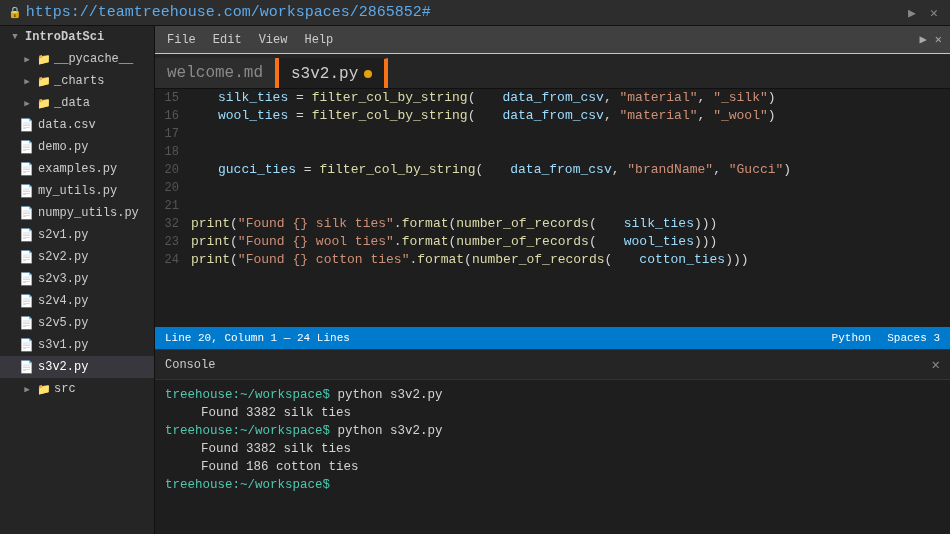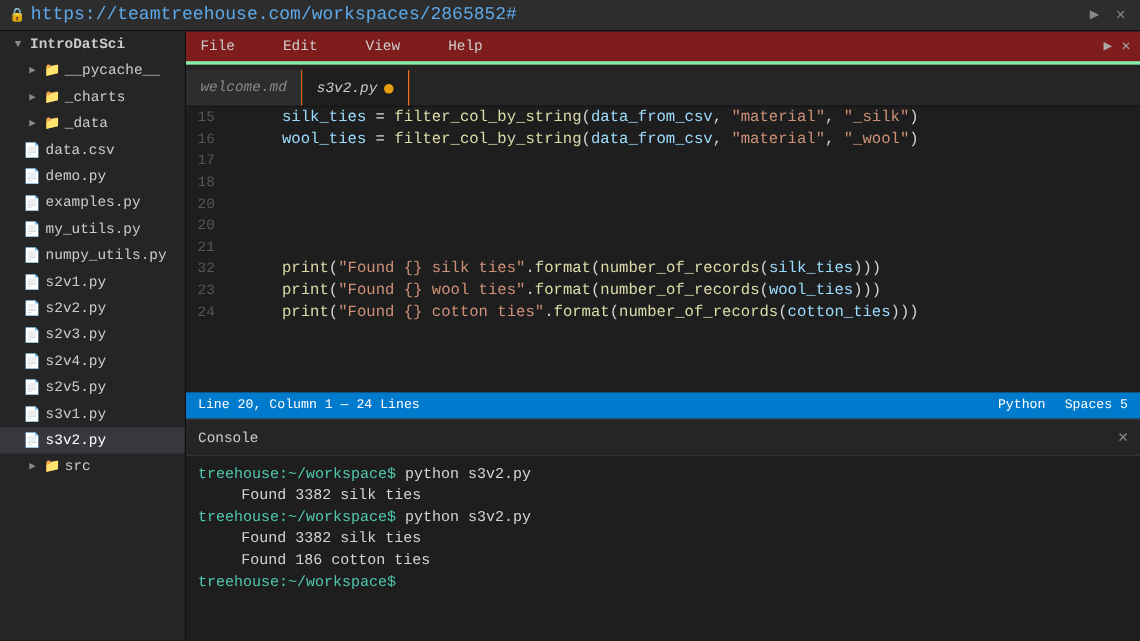--- a/index.html
+++ b/index.html
@@ -52,55 +52,54 @@
     .folder-icon { color: #dcb67a; font-size: 11px; }
     .py-file { color: #4ec9b0; }
     .csv-file { color: #89d185; }
 
     
     .editor-area { flex: 1; display: flex; flex-direction: column; overflow: hidden; background: #1e1e1e; }
 
     
     .menu-bar {
       height: 28px;
-      background: #7f1d1d;
+      background: #404040;
       display: flex;
       align-items: center;
       padding: 0 8px;
-      gap: 32px;
+      gap: 9px;
       font-size: 12px;
       color: #ccc;
-      border-bottom: 3px solid #86efac;
+      border-bottom: 1px solid #86efac;
       flex-shrink: 0;
     }
     .menu-bar-right { margin-left: auto; display: flex; gap: 8px; }
     .menu-item { cursor: pointer; padding: 2px 4px; }
 
     
     .tabs {
       height: 35px;
       background: #252526;
       display: flex;
       align-items: flex-end;
       border-bottom: 1px solid #111;
       flex-shrink: 0;
     }
     .tab {
       height: 30px;
       padding: 0 12px;
       display: flex;
       align-items: center;
-      font-size: 12px;
+      font-size: 16px;
       cursor: pointer;
       color: #8a8a8a;
       background: #2d2d2d;
-      border-right: 1px solid #f97316;
+      border-right: 4px solid #f97316;
       gap: 6px;
       position: relative;
-      font-style: italic;
     }
     .tab.active {
       background: #1e1e1e;
       color: #ccc;
       border-top: 1px solid #1e1e1e;
     }
     .tab .dot { width: 8px; height: 8px; background: #e5a00d; border-radius: 50%; }
 
     
     .code-container {
@@ -108,35 +107,34 @@
       overflow: auto;
       padding: 0;
       background: #1e1e1e;
     }
     .code-line {
       display: flex;
       align-items: center;
       min-height: 18px;
       line-height: 18px;
       font-size: 13px;
-      gap: 44px;
     }
     .line-num {
       width: 36px;
       text-align: right;
       padding-right: 12px;
       color: #555;
       flex-shrink: 0;
       user-select: none;
       font-size: 12px;
     }
     .code-content { white-space: pre; color: #d4d4d4; }
     .fn { color: #dcdcaa; }
     .str { color: #ce9178; }
-    .var { color: #9cdcfe; }
+    .var { color: #9cdcfe; margin-left: 27px; }
     .op { color: #d4d4d4; }
 
     
     .status-bar {
       height: 22px;
       background: #007acc;
       display: flex;
       align-items: center;
       padding: 0 10px;
       font-size: 11px;
@@ -300,20 +298,21 @@
       </div>
       <div class="code-line">
         <span class="line-num">17</span>
       </div>
       <div class="code-line">
         <span class="line-num">18</span>
         <span class="code-content"> </span>
       </div>
       <div class="code-line">
         <span class="line-num">20</span>
+        <span class="code-content"><span class="var">gucci_ties</span><span class="op"> = </span><span class="fn">filter_col_by_string</span><span class="op">(</span><span class="var">data_from_csv</span><span class="op">, </span><span class="str">"brandName"</span><span class="op">, </span><span class="str">"Gucci"</span><span class="op">)</span></span>
       </div>
       <div class="code-line">
         <span class="line-num">20</span>
         <span class="code-content"> </span>
       </div>
       <div class="code-line">
         <span class="line-num">21</span>
         <span class="code-content"> </span>
       </div>
       <div class="code-line">
@@ -327,21 +326,21 @@
       <div class="code-line">
         <span class="line-num">24</span>
         <span class="code-content"><span class="fn">print</span><span class="op">(</span><span class="str">"Found {} cotton ties"</span><span class="op">.</span><span class="fn">format</span><span class="op">(</span><span class="fn">number_of_records</span><span class="op">(</span><span class="var">cotton_ties</span><span class="op">)))</span></span>
       </div>
     </div>
 
     <div class="status-bar">
       <span>Line 20, Column 1 — 24 Lines</span>
       <div class="status-right">
         <span>Python</span>
-        <span>Spaces 5</span>
+        <span>Spaces 3</span>
       </div>
     </div>
 
     <div class="console-panel">
       <div class="console-header">
         <span>Console</span>
         <span class="console-close">✕</span>
       </div>
       <div class="console-body">
         <div>

